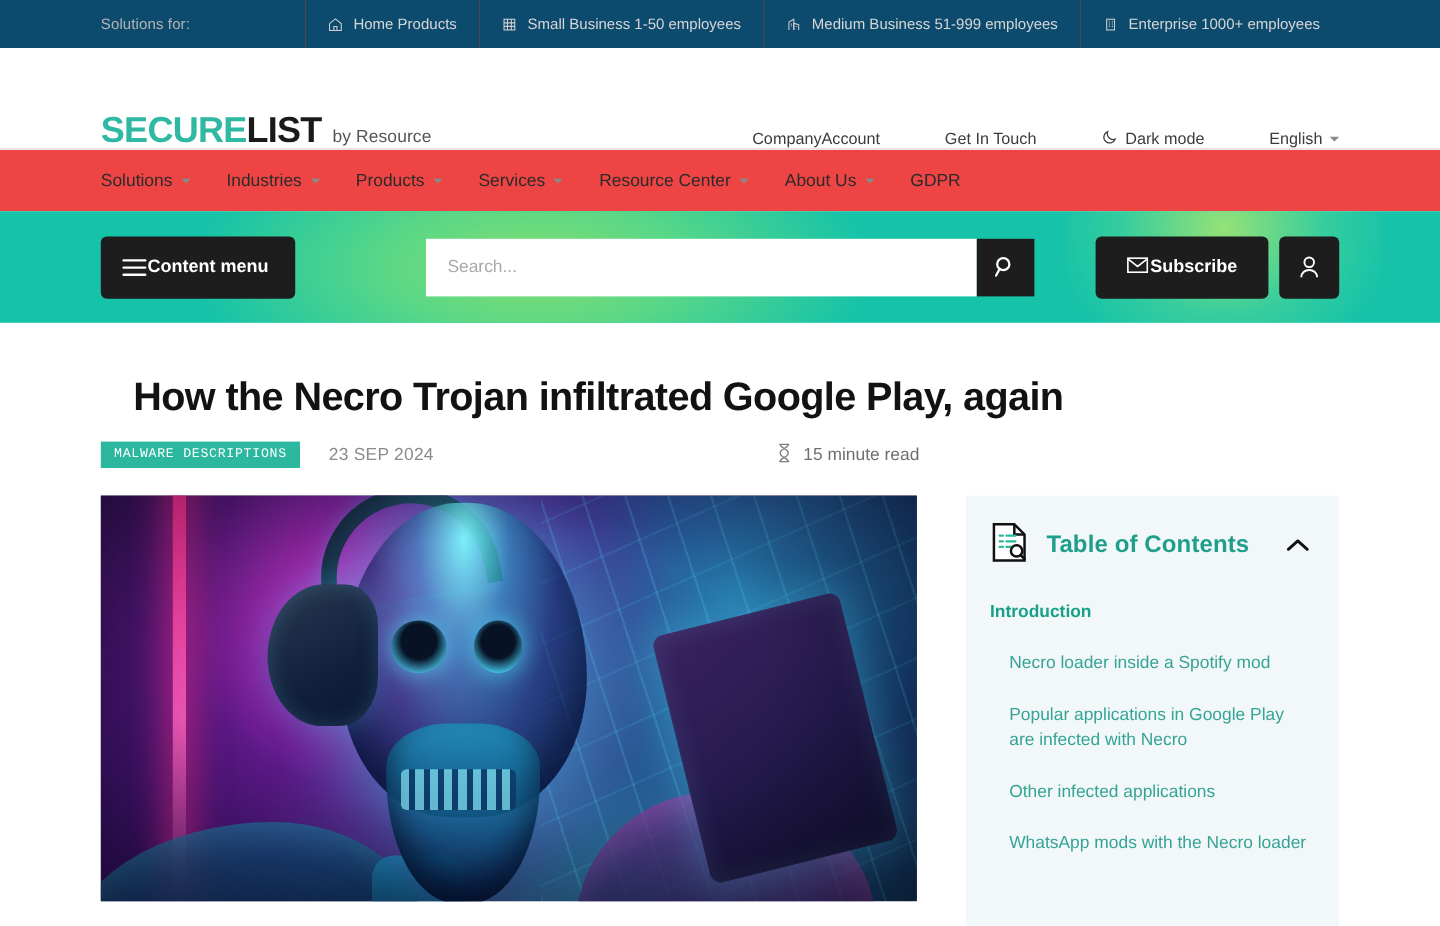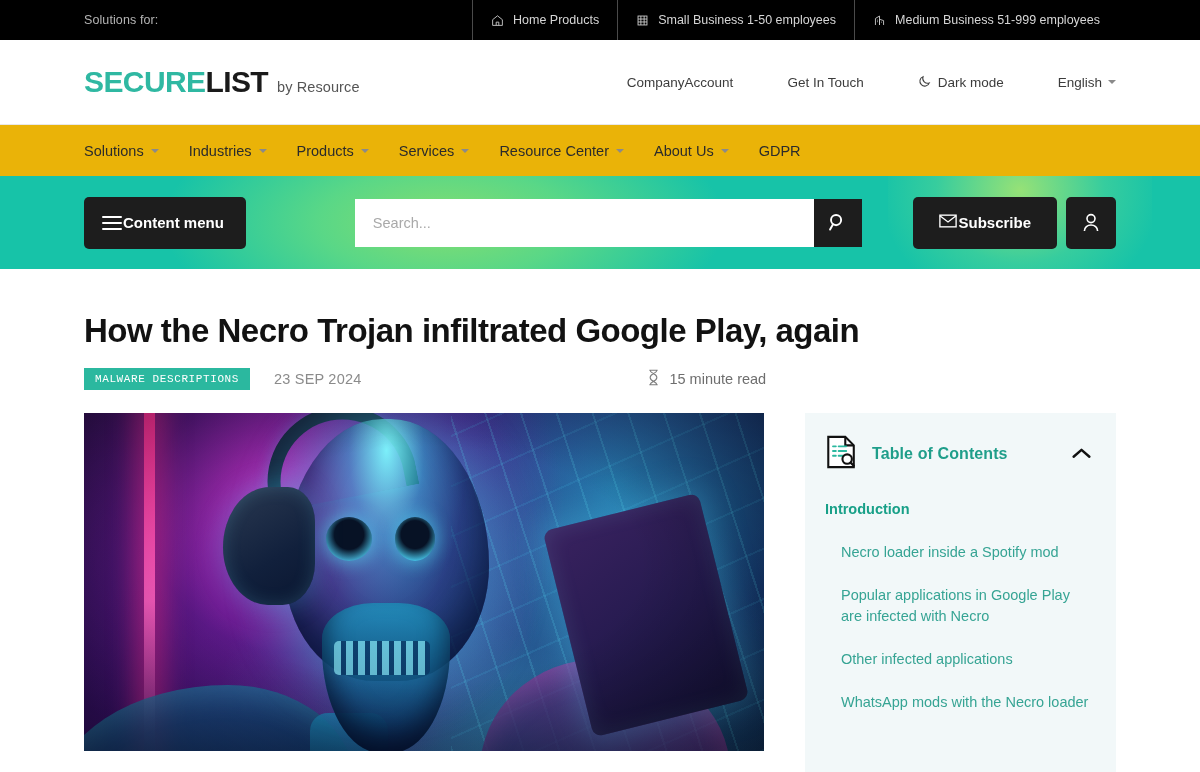--- a/index.html
+++ b/index.html
@@ -7,21 +7,21 @@
     width: 1200px; height: 772px;
     overflow: hidden;
     background: #ffffff;
     font-family: "Liberation Sans", sans-serif;
     -webkit-font-smoothing: antialiased;
   }
 
   
   .topbar {
     height: 40px;
-    background: #000000;
+    background: #0c4a6e;
     display: flex;
     align-items: center;
     color: #c9c9c9;
     font-size: 12.5px;
   }
   .topbar-label {
     padding-left: 84px;
     color: #b4b4b4;
     letter-spacing: .1px;
   }
@@ -43,21 +43,21 @@
     white-space: nowrap;
     cursor: pointer;
   }
   .topbar-seg:last-child { padding-right: 100px; }
   .topbar-seg svg { display: block; flex: none; }
 
   
   .header {
     height: 84px;
     display: flex;
-    align-items: center;
+    align-items: flex-end;
     padding: 0 84px;
     background: #fff;
     gap: 11px;
   }
   .logo-wrap { display: flex; align-items: baseline; gap: 9px; }
   .logo {
     font-family: "Liberation Sans", sans-serif;
     font-size: 30px;
     font-weight: 700;
     letter-spacing: -.6px;
@@ -81,21 +81,21 @@
   }
 
   
   .mainnav {
     height: 52px;
     padding: 0 84px;
     display: flex;
     align-items: center;
     gap: 30px;
     border-top: 1px solid #e8e8e8;
-    background: #eab308;
+    background: #ef4444;
   }
   .nav-item {
     display: flex; align-items: center; gap: 7px;
     font-size: 14.5px; color: #2b2b2b; cursor: pointer;
     white-space: nowrap;
   }
   .chev {
     width: 0; height: 0;
     border-left: 4px solid transparent;
     border-right: 4px solid transparent;
@@ -195,20 +195,21 @@
     padding: 0 84px;
     display: block;
   }
   .title {
     margin-top: 43px;
     font-size: 33px;
     font-weight: 700;
     letter-spacing: -.5px;
     color: #121212;
     line-height: 1.18;
+    margin-left: 27px;
   }
   .meta {
     margin-top: 17px;
     display: flex;
     align-items: center;
     height: 23px;
   }
   .badge {
     background: #2bb89f;
     color: #ffffff;
@@ -350,21 +351,21 @@
     padding: 22px 24px 0 20px;
     min-height: 390px;
   }
   .toc-head {
     display: flex;
     align-items: center;
     gap: 14px;
     cursor: pointer;
   }
   .toc-title {
-    font-size: 16px;
+    font-size: 20px;
     font-weight: 700;
     color: #1f9e8a;
     letter-spacing: .1px;
   }
   .toc-collapse { margin-left: auto; display: flex; align-items: center; cursor: pointer; }
   .toc-list { margin-top: 26px; }
   .toc-l1 {
     display: block;
     font-size: 14.5px;
     font-weight: 700;
@@ -413,20 +414,29 @@
       <span>
         <svg width="13" height="13" viewBox="0 0 16 16" fill="none" stroke="#cfcfcf" stroke-width="1.1">
           <path d="M3 13.5V5.5L8 2.5v11"></path>
             <path d="M8 13.5V6.5l5 1.6v5.4"></path>
             <path d="M5 7.5h1M5 9.5h1M10 10h1"></path>
         </svg>
       </span>
       <span>Medium Business 51-999 employees</span>
     </div>
 
+    <div class="topbar-seg">
+      <span>
+        <svg width="13" height="13" viewBox="0 0 16 16" fill="none" stroke="#cfcfcf" stroke-width="1.1">
+          <rect x="4" y="2.5" width="8" height="11"></rect>
+            <path d="M6.2 5h1.2M6.2 7.4h1.2M6.2 9.8h1.2M9.2 5h1.2M9.2 7.4h1.2M9.2 9.8h1.2"></path>
+        </svg>
+      </span>
+      <span>Enterprise 1000+ employees</span>
+    </div>
 
   </div>
 </div>
 
 <div class="header">
   <div class="logo-wrap">
     <div class="logo">
       <span class="sec">SECURE</span><span class="lst">LIST</span>
     </div>
     <div class="byline">by Resource</div>

